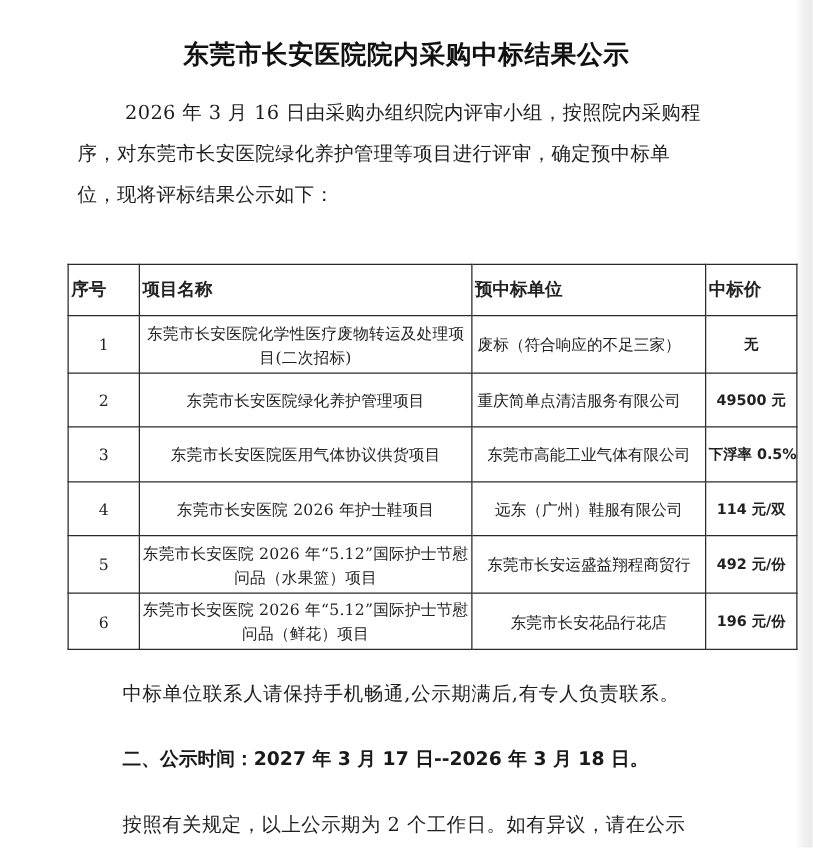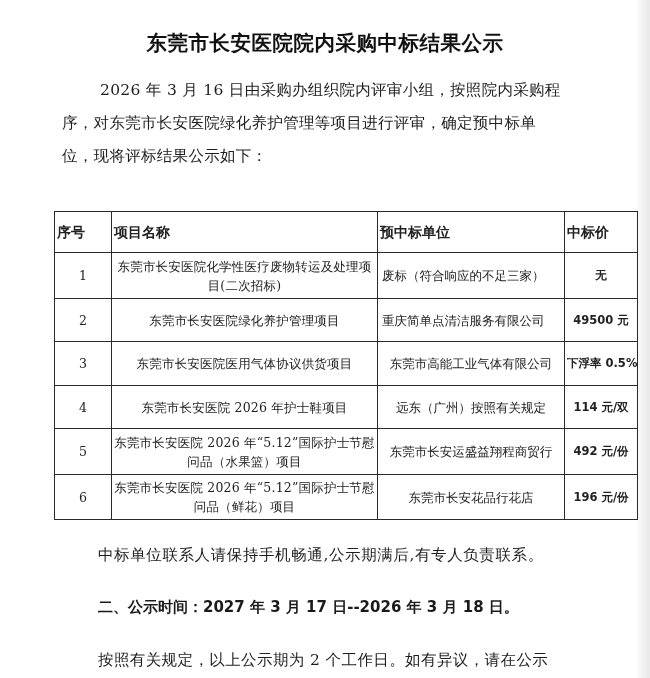--- a/index.html
+++ b/index.html
@@ -149,21 +149,21 @@
       </tr>
       <tr class="r3">
         <td class="no">3</td>
         <td class="name">东莞市长安医院医用气体协议供货项目</td>
         <td class="unit">东莞市高能工业气体有限公司</td>
         <td class="price">下浮率 0.5%</td>
       </tr>
       <tr class="r4">
         <td class="no">4</td>
         <td class="name">东莞市长安医院 2026 年护士鞋项目</td>
-        <td class="unit">远东（广州）按照有关规定</td>
+        <td class="unit">远东（广州）鞋服有限公司</td>
         <td class="price">114 元/双</td>
       </tr>
       <tr class="r5">
         <td class="no">5</td>
         <td class="name">东莞市长安医院 2026 年“5.12”国际护士节慰问品（水果篮）项目</td>
         <td class="unit">东莞市长安运盛益翔程商贸行</td>
         <td class="price">492 元/份</td>
       </tr>
       <tr class="r6">
         <td class="no">6</td>

